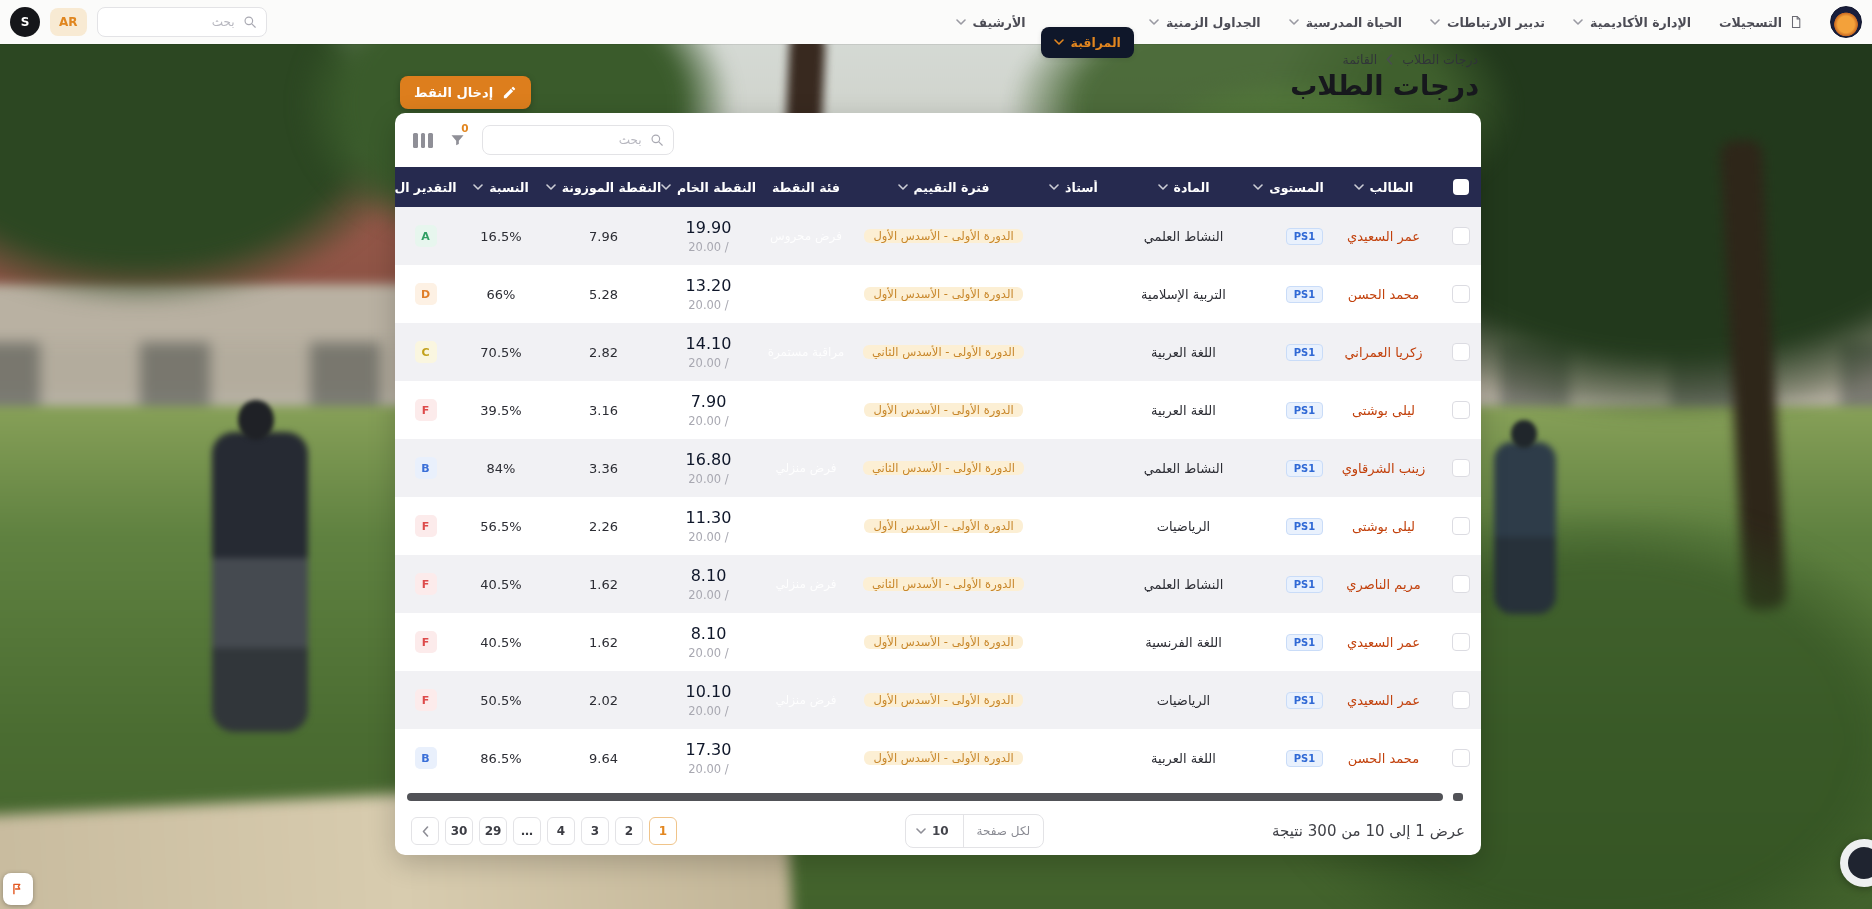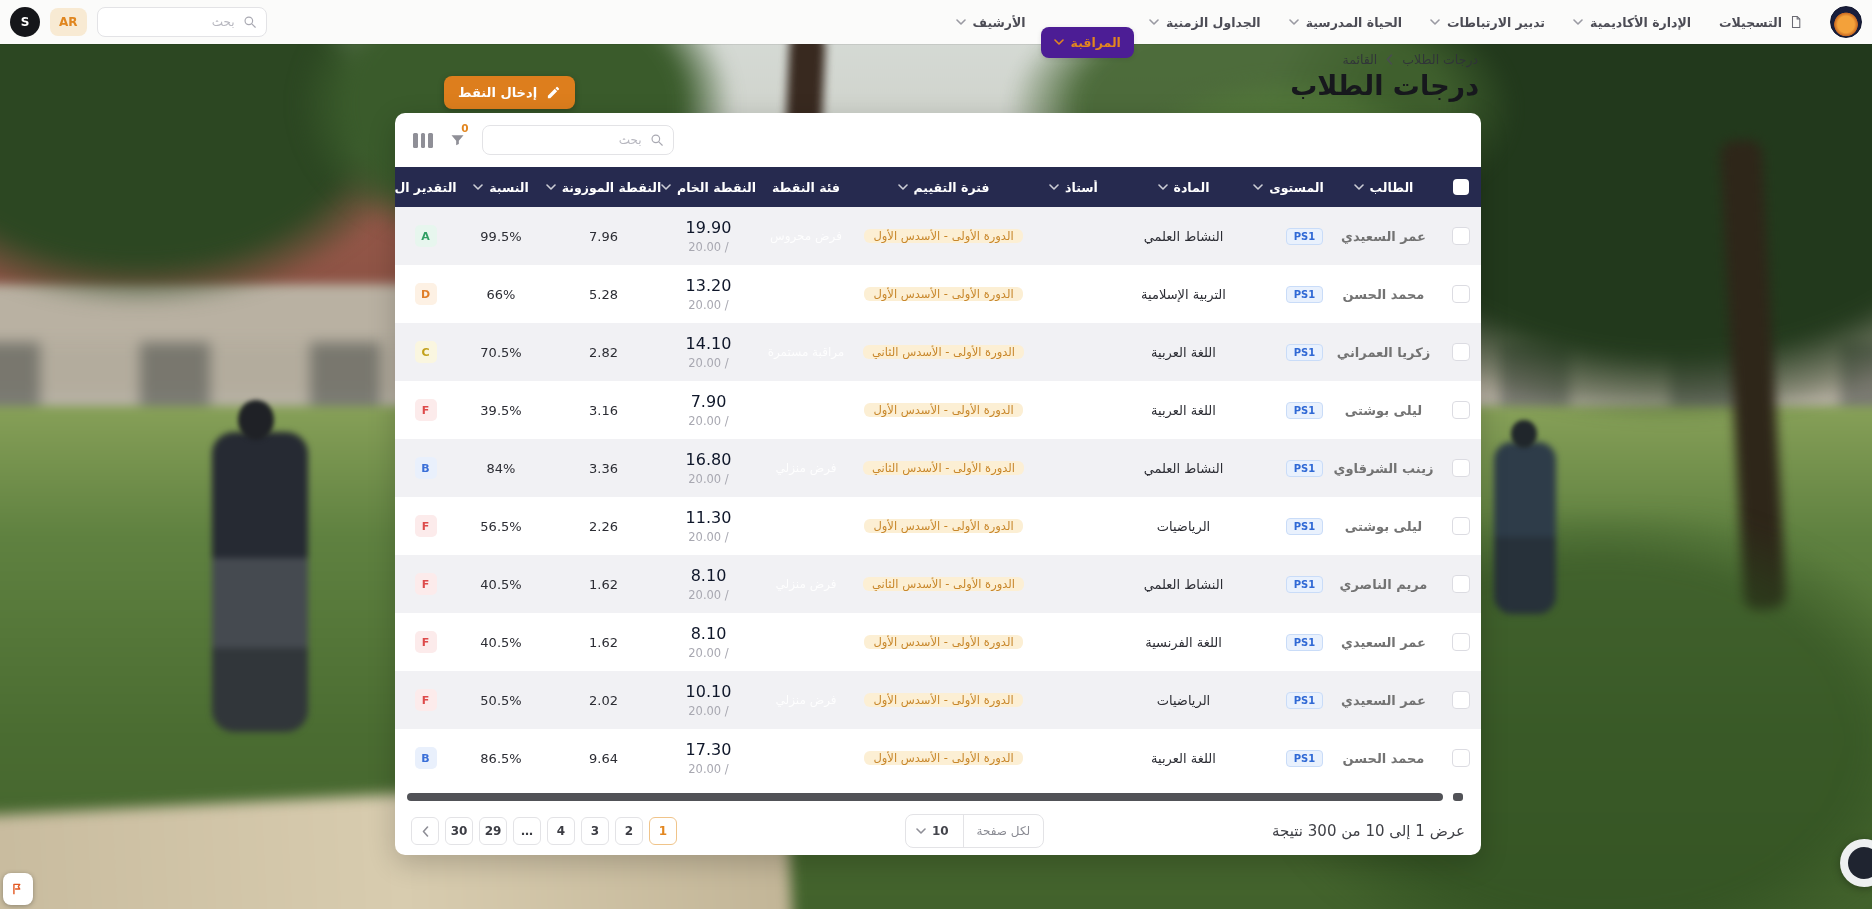--- a/index.html
+++ b/index.html
@@ -33,40 +33,40 @@
   
   .topbar{position:absolute;top:0;left:0;right:0;height:44px;background:#fbfbfa;z-index:8;
           display:flex;align-items:center;padding:0 10px;box-shadow:0 1px 0 rgba(0,0,0,.07);}
   .logo{width:30px;height:30px;border-radius:50%;flex:0 0 auto;margin-left:14px;
         background:radial-gradient(circle at 50% 58%,#f3a13a 0 36%,#c96a22 50%,#191e3c 53% 100%);
         border:1px solid #11152c;}
   .nav{display:flex;align-items:center;gap:2px;}
   .nav-item{display:flex;align-items:center;gap:7px;padding:8px 13px;border-radius:8px;cursor:pointer;
             color:#4c4c55;font-size:12.5px;font-weight:600;white-space:nowrap;}
   .nav-item .nv-ic{display:flex;align-items:center;}
-  .nav-item.active{background:#4c1d95;color:#e2861f;box-shadow:0 1px 5px rgba(0,0,0,.10);margin-top:40px;}
+  .nav-item.active{background:#0f172a;color:#e2861f;box-shadow:0 1px 5px rgba(0,0,0,.10);margin-top:40px;}
   .topbar-end{margin-inline-start:auto;display:flex;align-items:center;gap:10px;}
   .search-box{height:28px;border:1px solid #e3e3e6;border-radius:8px;background:#fff;
               display:flex;align-items:center;gap:6px;padding:0 9px;}
   .search-box input{border:0;outline:0;background:transparent;width:100%;font-family:inherit;
                     font-size:12px;color:#3a3a42;text-align:right;}
   .search-box input::placeholder{color:#b7b7bf;}
   .tb-search{width:150px;}
   .lang-btn{height:28px;padding:0 9px;border:0;border-radius:8px;background:#f8ead3;color:#e0861f;
             font-family:inherit;font-weight:700;font-size:12px;cursor:pointer;}
   .avatar{width:30px;height:30px;border-radius:50%;background:#15161a;color:#fff;display:flex;
           align-items:center;justify-content:center;font-size:12px;font-weight:700;}
 
   
   .breadcrumb{position:absolute;top:52px;right:394px;z-index:3;display:flex;align-items:center;gap:9px;
               font-size:12.5px;color:#30323a;opacity:.92;}
   .page-title{position:absolute;top:70px;right:393px;z-index:3;margin:0;font-size:27px;font-weight:700;color:#17181d;}
   .enter-grades{position:absolute;top:76px;left:400px;z-index:3;height:33px;padding:0 14px;border:0;border-radius:8px;
                 background:#dd7e1d;color:#fff;font-family:inherit;font-size:13px;font-weight:700;
-                display:flex;align-items:center;gap:9px;cursor:pointer;box-shadow:0 2px 6px rgba(0,0,0,.25);margin-left:44px;}
+                display:flex;align-items:center;gap:9px;cursor:pointer;box-shadow:0 2px 6px rgba(0,0,0,.25);}
 
   
   .card{position:absolute;top:113px;right:391px;width:1086px;height:742px;z-index:3;background:#fff;
         border-radius:10px;box-shadow:0 8px 28px rgba(0,0,0,.20);display:flex;flex-direction:column;overflow:hidden;}
   .card-toolbar{height:54px;flex:0 0 auto;display:flex;align-items:center;justify-content:flex-end;gap:16px;padding:0 18px;}
   .cols-icon{display:flex;gap:3px;align-items:flex-end;cursor:pointer;}
   .cols-icon i{display:block;width:4.5px;height:15px;background:#8f8f97;border-radius:1.5px;}
   .filter-wrap{position:relative;cursor:pointer;display:flex;align-items:center;}
   .filter-badge{position:absolute;top:-10px;right:-3px;color:#e2861f;font-size:10.5px;font-weight:700;}
 
@@ -75,21 +75,21 @@
   .thead{background:#262a4f;height:40px;color:#fff;}
   .th{display:flex;align-items:center;justify-content:center;gap:6px;font-size:12.5px;font-weight:700;
       white-space:nowrap;overflow:hidden;}
   .sort-ic{display:flex;align-items:center;opacity:.85;cursor:pointer;}
   .t-row{height:58px;background:#fff;}
   .t-row:nth-child(odd){background:#f1f1f4;}
   .td{display:flex;align-items:center;justify-content:center;text-align:center;font-size:13px;color:#2c2d34;
       overflow:hidden;white-space:nowrap;}
   .cb{width:16px;height:16px;border-radius:4px;background:#fff;border:1px solid #dcdce2;cursor:pointer;}
   .cb.head{border:0;}
-  .student-name{font-weight:700;color:#737373;}
+  .student-name{font-weight:400;color:#c2410c;}
   .lv-badge{font-size:10px;font-weight:700;color:#3069d5;background:#e9f1fd;border:1px solid #c9dcf8;
             border-radius:4px;padding:2px 7px;margin-left:32px;}
   .chip{font-size:11.5px;color:#c8872b;background:#fcefd4;border-radius:6px;padding:0 9px;}
   .cat{color:rgba(255,255,255,.88);font-size:12px;}
   .score-wrap{display:flex;flex-direction:column;align-items:center;gap:3px;}
   .score-val{font-size:16px;color:#0f172a;}
   .score-max{font-size:11.5px;color:#a8a8b1;}
   .grade-badge{width:22px;height:22px;border-radius:5px;display:flex;align-items:center;justify-content:center;
                font-size:11px;font-weight:700;}
   .tone-green{color:#2f9e63;background:#e7f6ee;}
@@ -366,21 +366,21 @@
               <span class="cat">فرض محروس</span>
             </div>
             <div class="td">
               <span class="score-wrap">
                 <span class="score-val">19.90</span>
                 <span class="score-max">/ 20.00</span>
               </span>
             </div>
             <div class="td">7.96</div>
             <div class="td">
-              <span dir="ltr">99.5%</span>
+              <span dir="ltr">16.5%</span>
             </div>
             <div class="td">
               <span class="grade-badge tone-green">A</span>
             </div>
           </div>
           <div class="grid-row t-row">
             <div class="td">
               <span class="cb"></span>
             </div>
             <div class="td">

